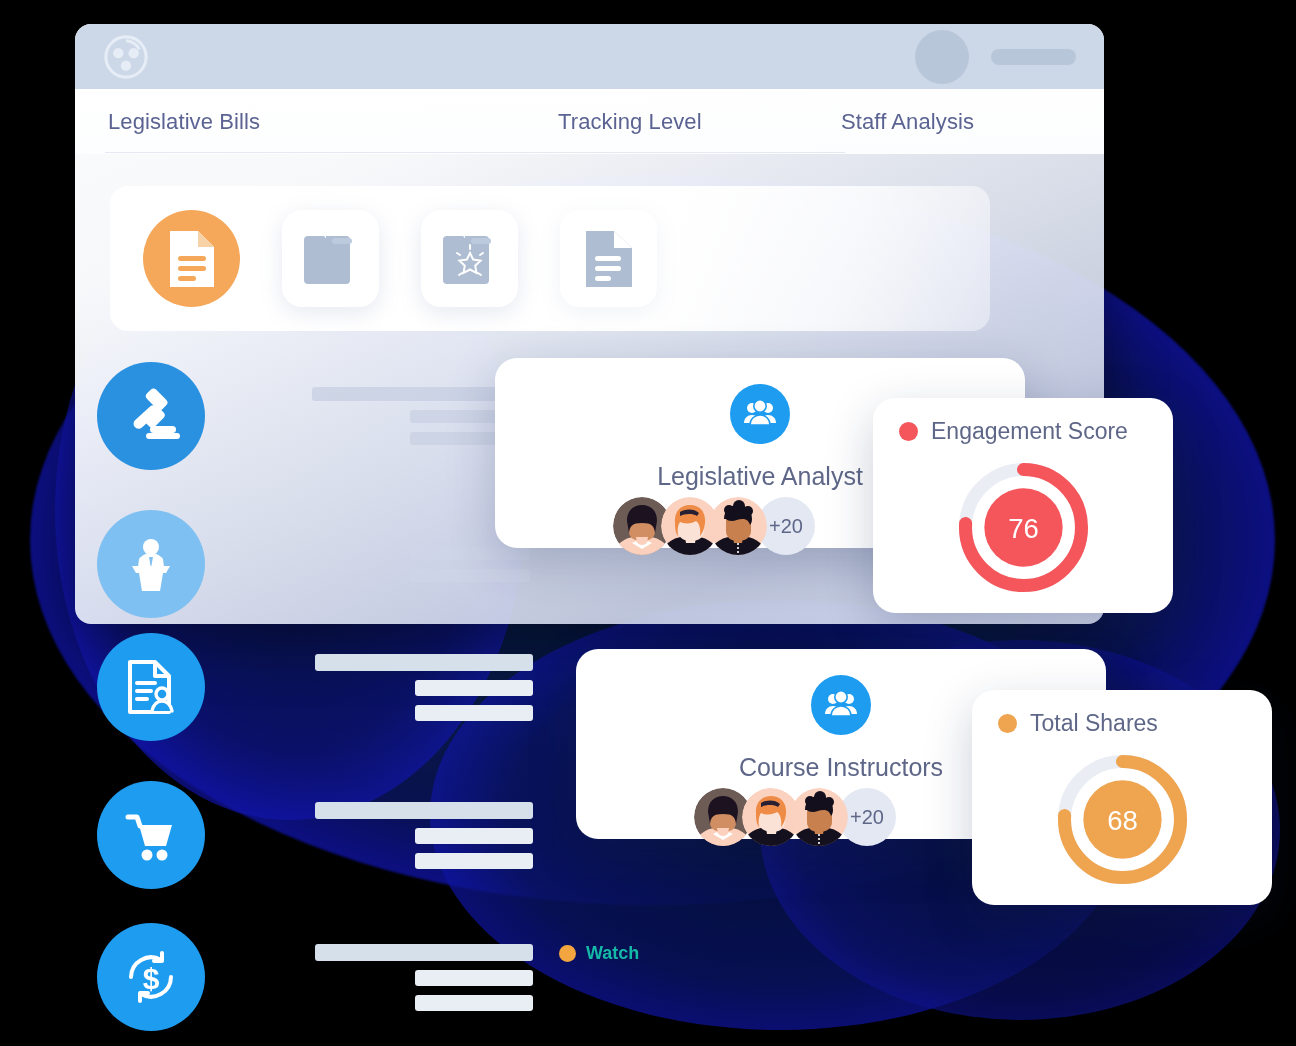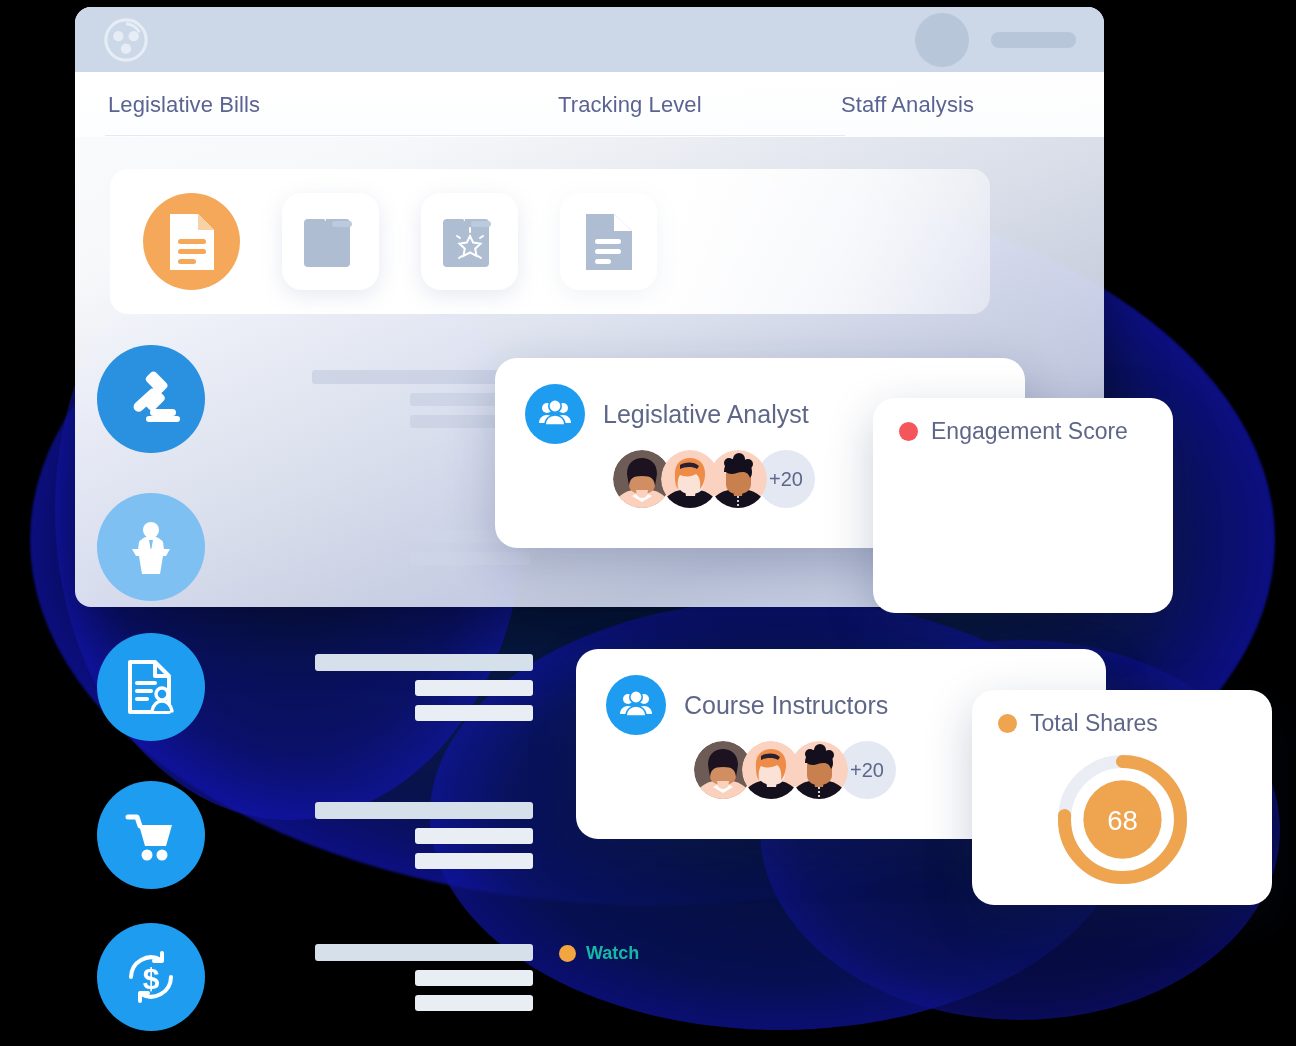--- a/index.html
+++ b/index.html
@@ -46,21 +46,21 @@
     left: 760px; top: 640px; width: 520px; height: 380px;
     background: radial-gradient(ellipse at 50% 50%,
       rgba(4,14,48,0.9) 0%,
       rgba(10,16,100,0.72) 60%,
       rgba(22,22,215,0.5) 85%,
       rgba(0,0,0,0) 100%);
   }
 
   
   .window {
-    position: absolute; left: 75px; top: 7px; width: 1029px; height: 600px;
+    position: absolute; left: 75px; top: 24px; width: 1029px; height: 600px;
     border-radius: 16px;
     background: linear-gradient(157deg,
       rgba(255,255,255,0.99) 0%,
       rgba(252,253,255,0.98) 26%,
       rgba(228,233,245,0.95) 56%,
       rgba(205,212,232,0.92) 80%,
       rgba(219,226,243,0.93) 100%);
     overflow: hidden;
     box-shadow: 0 18px 60px rgba(0,0,0,0.35);
   }
@@ -110,21 +110,21 @@
   .circ-icon { border-radius: 50%; display: flex; align-items: center; justify-content: center; }
   .skel-group { display: flex; flex-direction: column; gap: 9px; }
   .skel { border-radius: 3px; }
 
   
   .fcard {
     position: absolute; background: #ffffff; border-radius: 22px;
     box-shadow: 0 16px 48px rgba(25,35,80,0.22);
   }
   .team-card { width: 530px; height: 190px; padding: 26px 30px; }
-  .team-head { display: flex; align-items: center; gap: 18px; }
+  .team-head { display: flex; align-items: center; gap: 18px; flex-direction: column; }
   .team-badge {
     width: 60px; height: 60px; border-radius: 50%; background: #1e9cf0;
     display: flex; align-items: center; justify-content: center; flex: 0 0 auto;
   }
   .team-title { font-size: 25px; color: #5f6788; }
   .avatars { display: flex; align-items: flex-end; margin-left: 88px; margin-top: 6px; }
   .av { width: 58px; height: 58px; border-radius: 50%; overflow: hidden; margin-right: -10px; position: relative; }
   .av-more {
     width: 58px; height: 58px; border-radius: 50%; background: #e3e8f3;
     display: flex; align-items: center; justify-content: center;
@@ -367,20 +367,28 @@
       </span>
       <span class="av-more">+20</span>
     </div>
   </div>
 
   <div class="fcard metric-card" style="left:873px; top:398px;">
     <div class="metric-head">
       <span class="dot" style="background:#f4565b;"></span>
       <span class="metric-title">Engagement Score</span>
     </div>
+    <div class="donut-wrap">
+      <svg width="145" height="145" viewBox="0 0 100 100">
+        <circle cx="50" cy="50" r="40" fill="none" stroke="#eaeef4" stroke-width="9"></circle>
+        <circle cx="50" cy="50" r="40" fill="none" stroke="#f4565b" stroke-width="9" stroke-linecap="round" stroke-dasharray="191 251" transform="rotate(-90 50 50)"></circle>
+        <circle cx="50" cy="50" r="27" fill="#f4565b"></circle>
+        <text x="50" y="57" text-anchor="middle" font-size="19" fill="#ffffff" font-family="Liberation Sans, sans-serif">76</text>
+      </svg>
+    </div>
   </div>
 
   <div class="fcard team-card" style="left:576px; top:649px;">
     <div class="team-head">
       <span class="team-badge">
         <svg width="34" height="30" viewBox="0 0 34 30">
           <circle cx="9" cy="9" r="5" fill="#ffffff"></circle>
           <circle cx="25" cy="9" r="5" fill="#ffffff"></circle>
           <path d="M1 24c0-5 3.6-8 8-8s8 3 8 8z" fill="#ffffff"></path>
           <path d="M17 24c0-5 3.6-8 8-8s8 3 8 8z" fill="#ffffff"></path>

